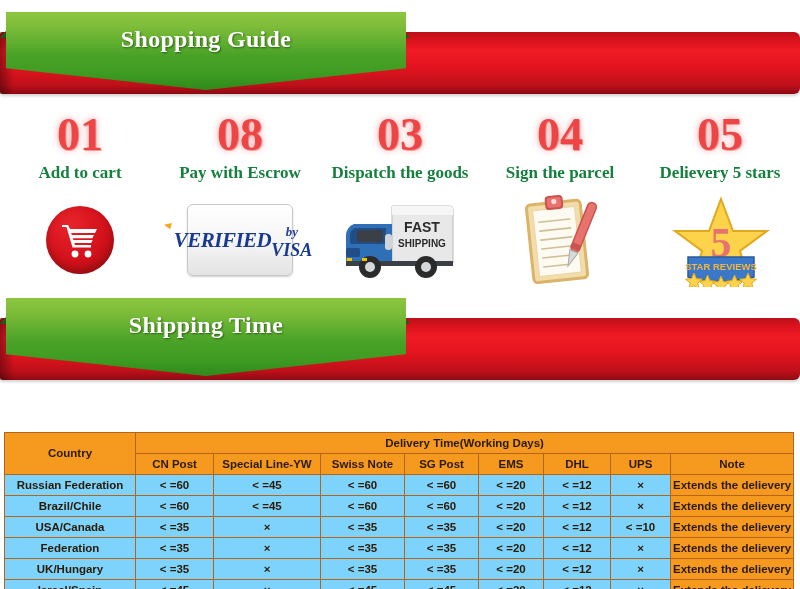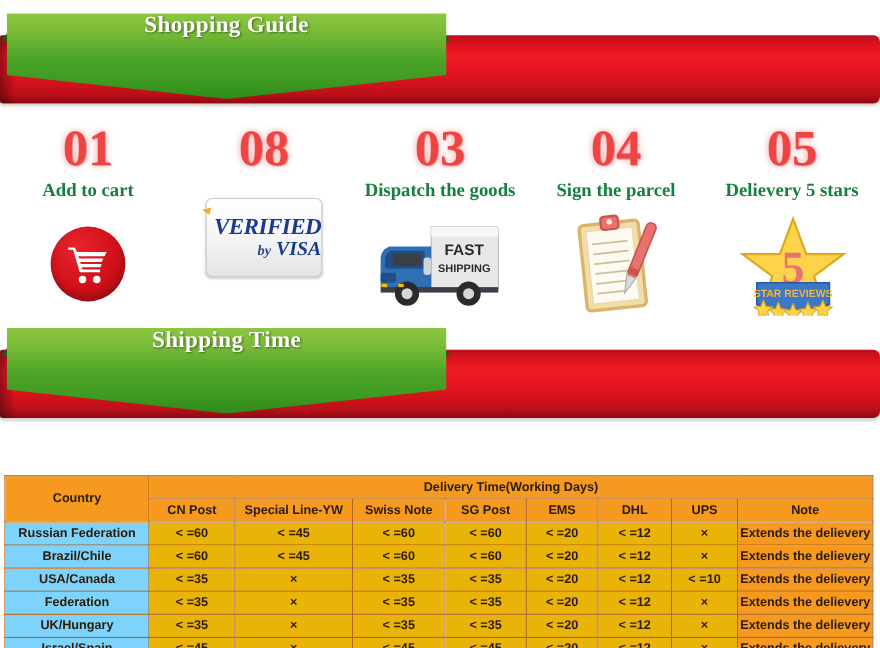--- a/index.html
+++ b/index.html
@@ -68,27 +68,27 @@
     top: 12px;
     width: 22px;
     height: 26px;
     background: linear-gradient(225deg, #2e6b1a 0%, #1d4a10 100%);
     -webkit-clip-path: polygon(0% 0%, 0% 100%, 100% 100%);
     clip-path: polygon(0% 0%, 0% 100%, 100% 100%);
   }
   .ribbon-title {
     position: absolute;
     left: 6px;
-    top: 10px;
+    top: 26px;
     width: 400px;
     text-align: center;
     color: #ffffff;
     font-family: "Liberation Serif", serif;
     font-weight: bold;
-    font-size: 21px;
+    font-size: 24px;
     letter-spacing: 0.3px;
     text-shadow: 1px 1px 2px rgba(0,0,0,0.45);
     white-space: nowrap;
   }
 
   
   .steps {
     display: flex;
     width: 800px;
     padding-top: 10px;
@@ -131,22 +131,22 @@
     box-shadow: inset 0 -4px 8px rgba(0,0,0,0.22);
   }
 
   
   .visa-badge {
     width: 104px; height: 70px;
     background: linear-gradient(to bottom, #ffffff 0%, #f4f4f4 55%, #e3e3e3 100%);
     border: 1px solid #c9c9c9;
     border-radius: 6px;
     box-shadow: 0 1px 2px rgba(0,0,0,0.2);
-    display: flex; flex-direction: column;
-    align-items: flex-end; justify-content: center;
+    display: flex; flex-direction: row;
+    align-items: center; justify-content: center;
     position: relative;
   }
   .visa-l1 {
     font-family: "Liberation Serif", serif;
     font-weight: bold;
     font-style: italic;
     font-size: 21px;
     color: #1a3a8f;
     letter-spacing: -0.5px;
     line-height: 20px;
@@ -208,21 +208,21 @@
   }
   td.country {
     background: #7dd3fc;
     text-align: left;
     padding-left: 4px;
     font-weight: normal;
     font-size: 12px;
     color: #241505;
   }
   td.val {
-    background: #eab308;
+    background: #7dd3fc;
     font-weight: normal;
     font-size: 12px;
     color: #241505;
   }
   td.note {
     background: #f59a1e;
     font-weight: normal;
     font-size: 12px;
     color: #241505;
     text-align: left;
@@ -262,20 +262,21 @@
             <circle cx="15" cy="33" r="3.4"></circle>
             <circle cx="28" cy="33" r="3.4"></circle>
           </g>
         </svg>
       </div>
     </div>
   </div>
 
   <div class="step">
     <div class="step-num">08</div>
+    <div class="step-label">Pay with Escrow</div>
     <div class="step-icon">
       <div class="visa-badge">
         <div class="visa-l1">
           <svg class="visa-check" viewBox="0 0 20 20">
             <path d="M1 3 L10 1 L8 8 Z" fill="#f8a820"></path>
           </svg>
           <span>VERIFIED</span>
         </div>
         <div class="visa-l2">
           <span class="by">by</span>

